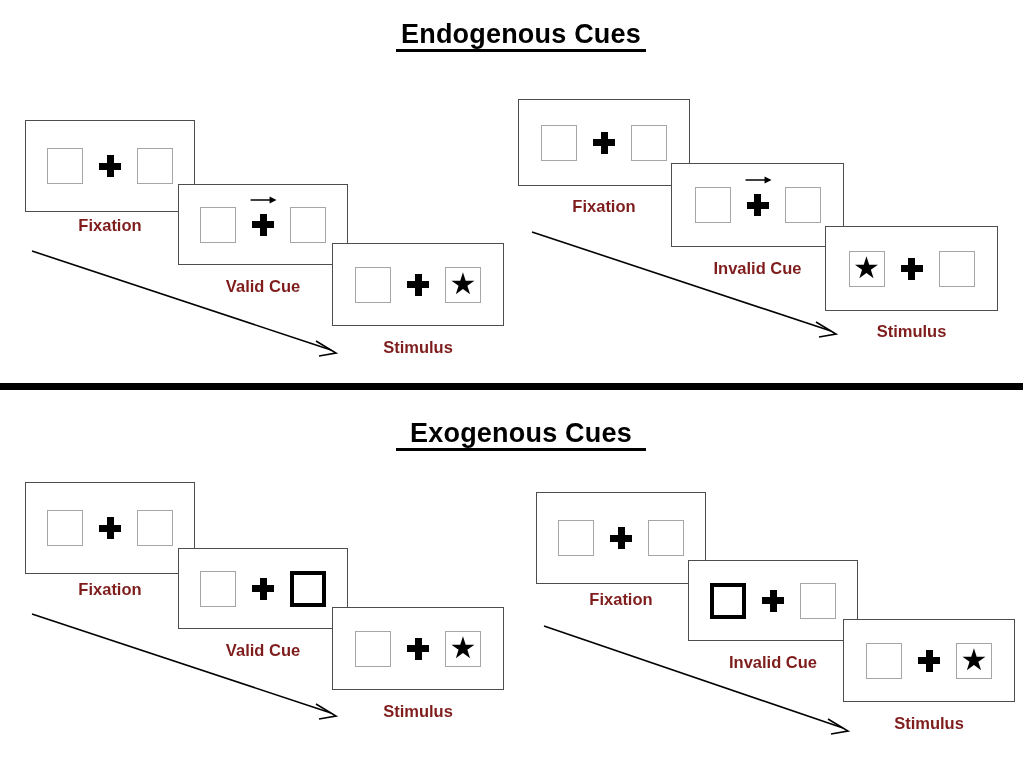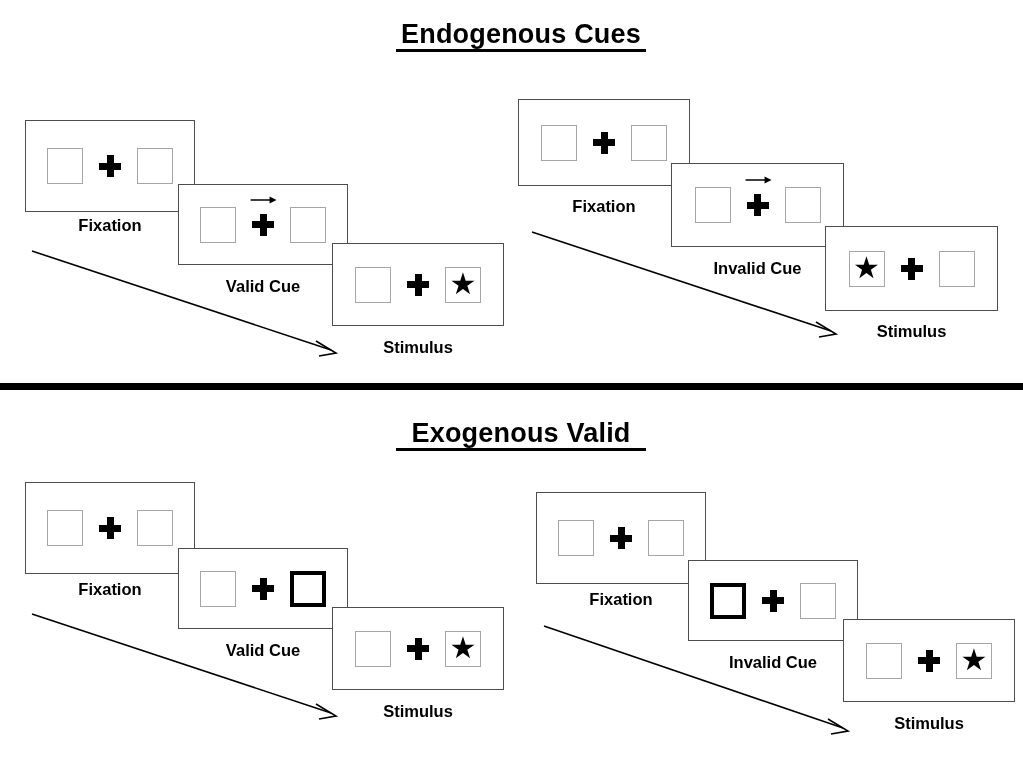--- a/index.html
+++ b/index.html
@@ -93,21 +93,21 @@
     width:28px;height:10px;
   }
 
   
   .panel-label{
     position:absolute;
     font-weight:bold;
     font-size:16.5px;
     white-space:nowrap;
     text-align:center;
-    color:#000000;
+    color:#7f1d1d;
   }
 
   
   .time-arrow{position:absolute;}
 </style>
 </head>
 <body>
 
 <div class="stage">
 
@@ -196,21 +196,21 @@
       <div class="center-slot">
         <div class="plus"></div>
       </div>
       <div class="box"></div>
     </div>
   </div>
   <div class="panel-label" style="left:825px;top:322px;width:173px;">Stimulus</div>
 
   <div class="divider" style="top:383px;"></div>
 
-  <div class="section-title" style="left:396px;top:419px;width:250px;">Exogenous Valid</div>
+  <div class="section-title" style="left:396px;top:419px;width:250px;">Exogenous Cues</div>
 
   <svg class="time-arrow" style="left:28px;top:610px;width:320px;height:115px;">
     <line x1="4" y1="4" x2="303" y2="103" stroke="#000" stroke-width="1.6"></line>
     <polyline points="288,94 308,106 291,109" fill="none" stroke="#000" stroke-width="1.6"></polyline>
   </svg>
 
   <div class="panel" style="left:25px;top:482px;width:170px;height:92px;z-index:3;">
     <div class="panel-inner">
       <div class="box"></div>
       <div class="center-slot">

